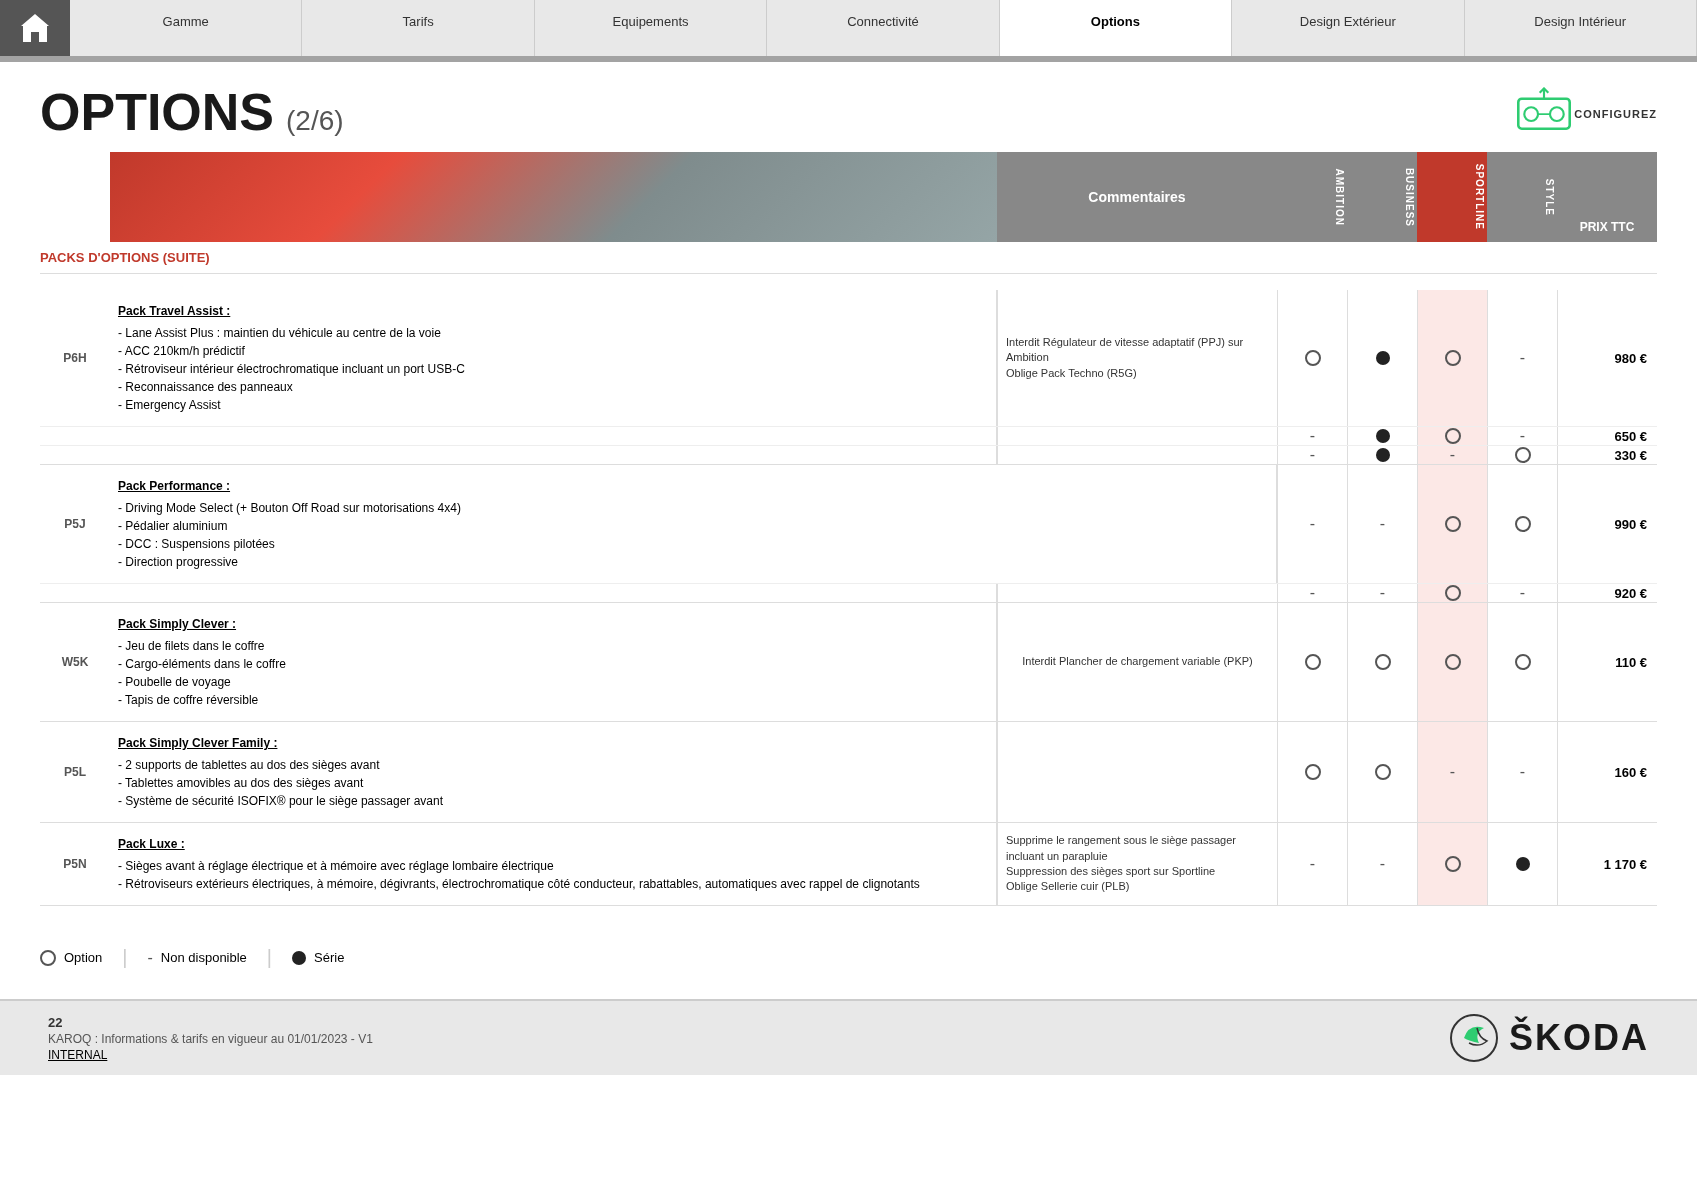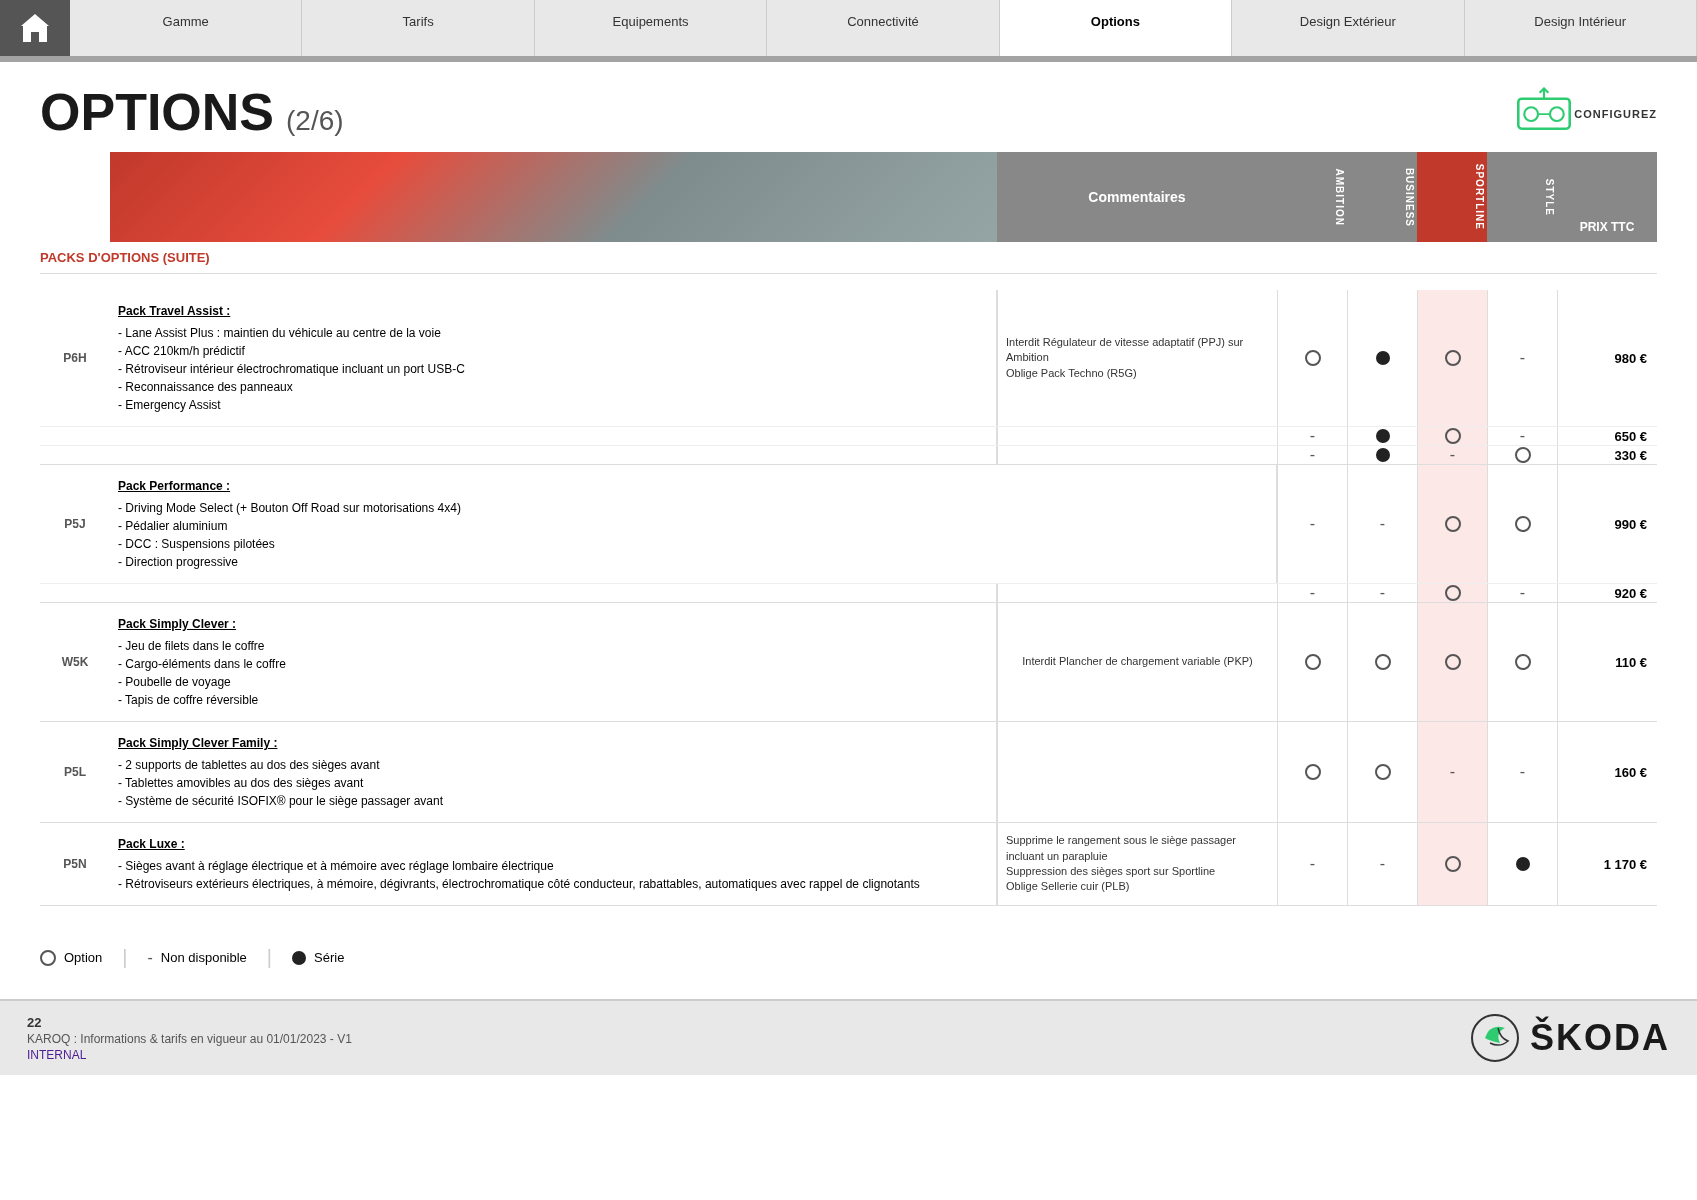--- a/index.html
+++ b/index.html
@@ -46,25 +46,25 @@
     .pack-row-multi { border-bottom: 1px solid #ddd; }
     .pack-row-multi .pack-row-inner { display: flex; border-bottom: 1px solid #eee; }
     .pack-row-multi .pack-row-inner:last-child { border-bottom: none; }
 
     
     .legend { display: flex; align-items: center; gap: 20px; padding: 20px 40px; margin-top: 20px; }
     .legend-item { display: flex; align-items: center; gap: 8px; font-size: 13px; }
     .legend-sep { color: #ccc; font-size: 20px; }
 
     
-    .footer { background: #e8e8e8; padding: 12px 27px; display: flex; align-items: center; justify-content: space-between; border-top: 2px solid #ccc; margin-top: 10px; }
+    .footer { background: #e8e8e8; padding: 12px 48px; display: flex; align-items: center; justify-content: space-between; border-top: 2px solid #ccc; margin-top: 10px; }
     .footer-left { display: flex; flex-direction: column; gap: 2px; }
     .footer-page { font-size: 13px; color: #333; font-weight: bold; }
     .footer-info { font-size: 12px; color: #555; }
-    .footer-internal { font-size: 12px; color: #4c1d95; }
+    .footer-internal { font-size: 12px; color: #000000; text-decoration: underline; }
     .footer-right { display: flex; align-items: center; gap: 15px; }
     .skoda-logo { display: flex; align-items: center; gap: 10px; }
     .skoda-name { font-size: 36px; font-weight: 900; color: #1a1a1a; letter-spacing: 2px; }
 
     .circle-empty { display: inline-block; width: 16px; height: 16px; border-radius: 50%; border: 2px solid #555; }
     .circle-filled { display: inline-block; width: 14px; height: 14px; border-radius: 50%; background: #222; }
     .dash-sym { color: #555; font-size: 16px; }
 
     
     .vert-text { writing-mode: vertical-rl; transform: rotate(180deg); }

